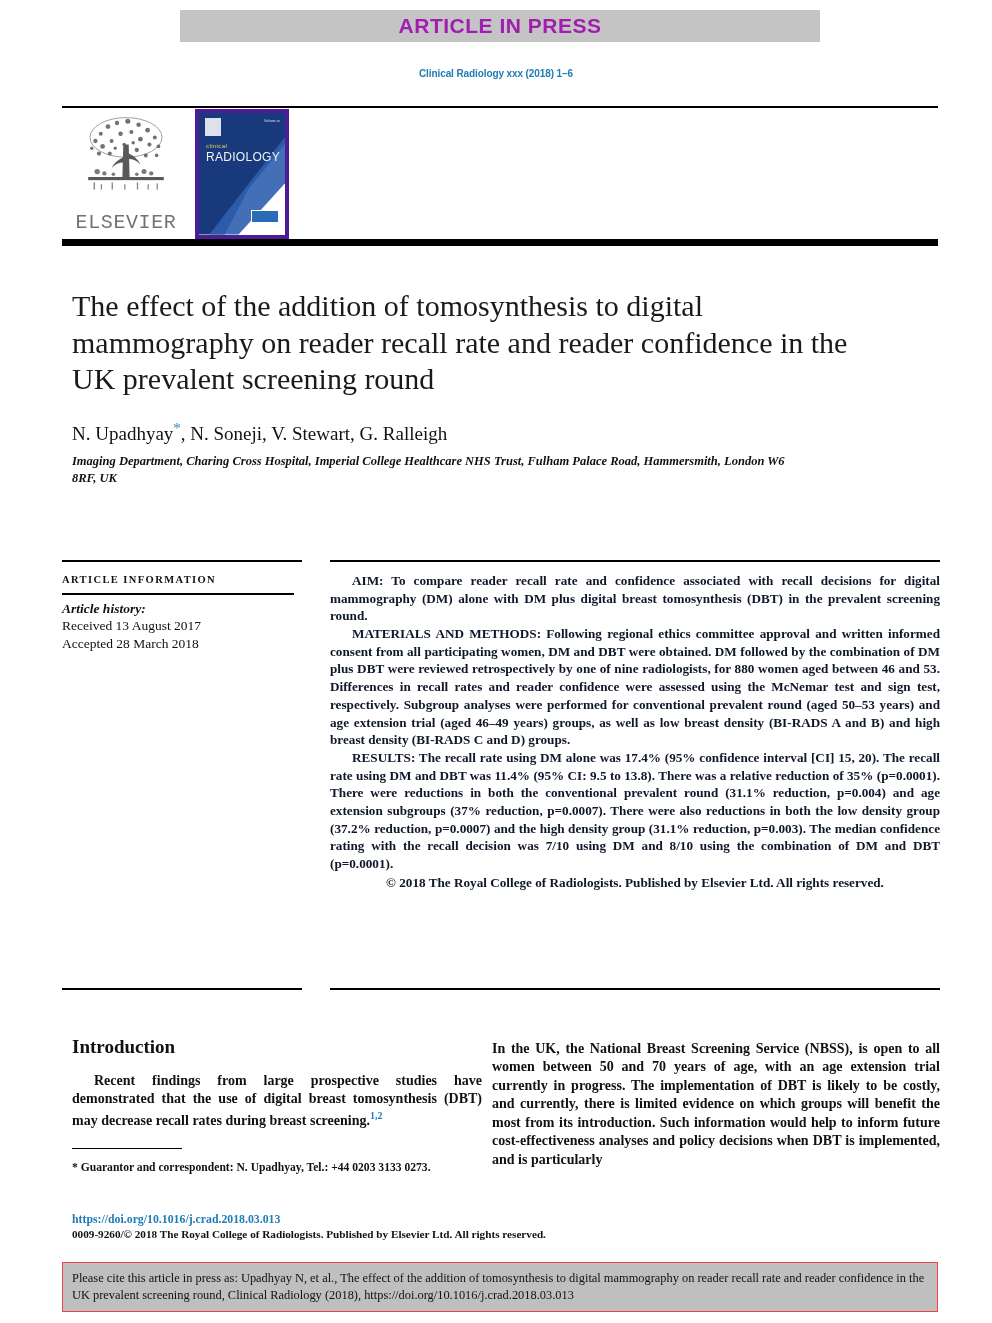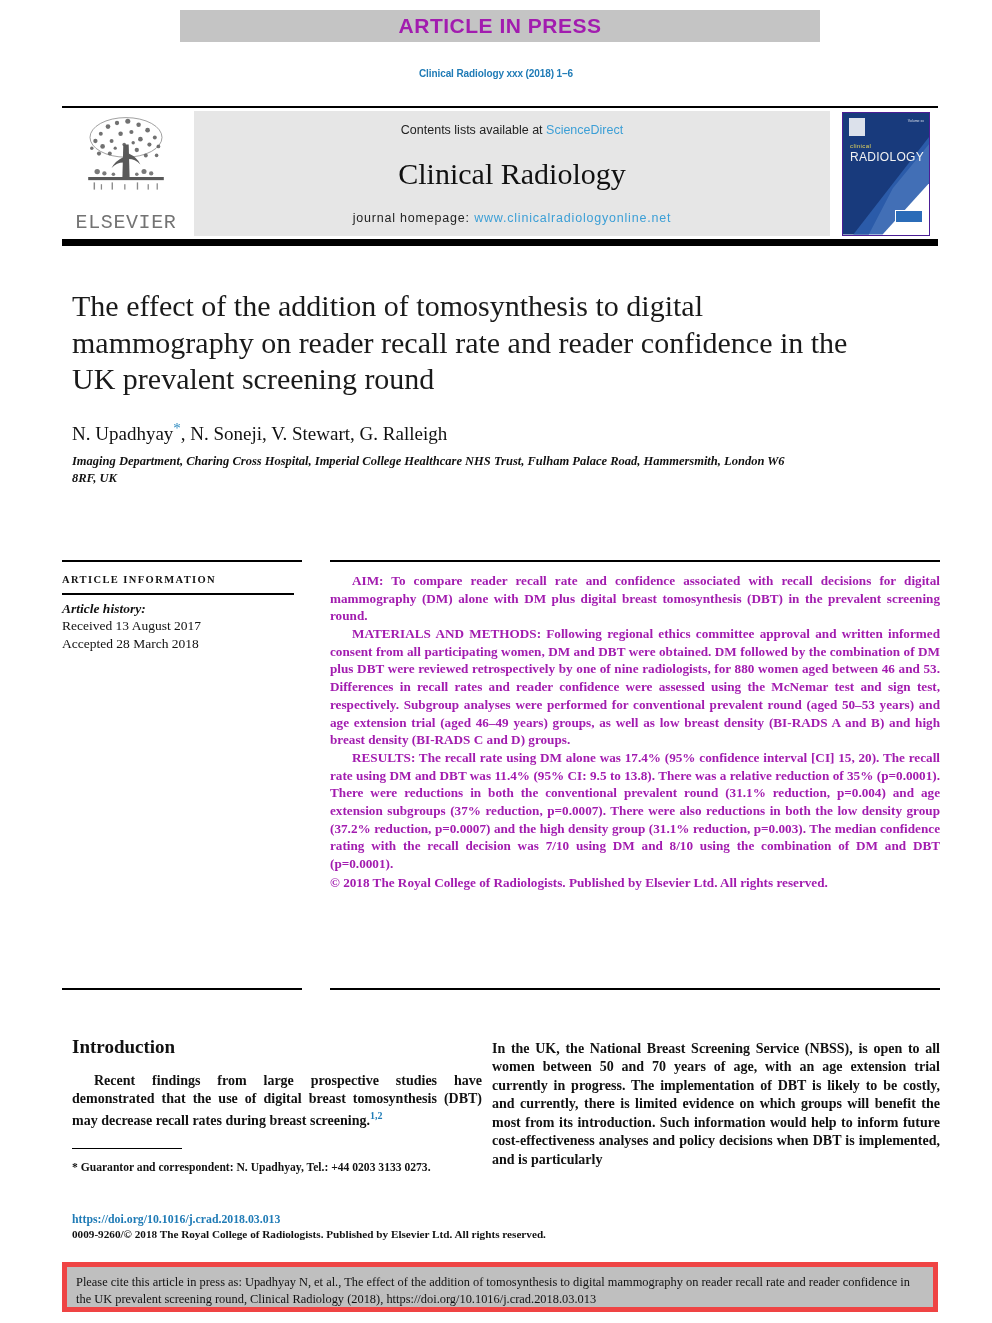--- a/index.html
+++ b/index.html
@@ -121,21 +121,21 @@
     width: 104px;
     flex: none;
     display: flex;
     align-items: center;
     justify-content: center;
     background: #fff;
   }
   .cover-thumb {
     width: 86px;
     height: 122px;
-    border: 1px solid #4c1d95;
+    border: 4px solid #4c1d95;
     background: #ffffff;
     position: relative;
     overflow: hidden;
   }
   .cover-wave {
     position: absolute;
     left: 0; top: 0; right: 0; bottom: 0;
     background: #183a7c;
     clip-path: polygon(0 0, 100% 0, 100% 26%, 58% 62%, 30% 100%, 0 100%);
   }
@@ -279,27 +279,27 @@
     width: 610px;
   }
   .abstract p {
     margin: 0;
     text-indent: 22px;
     text-align: justify;
     font-family: "Liberation Serif", serif;
     font-weight: bold;
     font-size: 13.2px;
     line-height: 1.34;
-    color: #a21caf;
+    color: #0f172a;
     -moz-hyphens: auto;
     hyphens: auto;
   }
   .abstract p.copyright {
     text-indent: 0;
-    text-align: left;
+    text-align: center;
     margin-top: 1px;
   }
 
   
   .col-left {
     position: absolute;
     left: 72px;
     top: 1036px;
     width: 410px;
   }
@@ -370,21 +370,21 @@
   }
 
   
   .cite-box {
     position: absolute;
     left: 62px;
     top: 1262px;
     width: 876px;
     height: 50px;
     background: #bfbfbf;
-    border: 5px solid #ef4444;
+    border: 1px solid #ef4444;
     box-sizing: border-box;
     padding: 7px 9px 0 9px;
   }
   .cite-text {
     font-family: "Liberation Serif", serif;
     font-size: 12.4px;
     line-height: 1.36;
     color: #111;
   }
 </style>
@@ -448,29 +448,20 @@
             <rect x="48" y="78" width="1.4" height="6"></rect>
           <rect x="62" y="76" width="1.5" height="8"></rect>
             <rect x="74" y="78" width="1.4" height="6"></rect>
           <rect x="84" y="77" width="1.4" height="7"></rect>
         </g>
       </g>
     </svg>
     <div class="elsevier-word">ELSEVIER</div>
   </div>
 
-  <div class="center-cell">
-    <div class="contents-line">
-      <span>Contents lists available at </span><span class="sd-link">ScienceDirect</span>
-    </div>
-    <div class="journal-title-big">Clinical Radiology</div>
-    <div class="homepage-line">
-      <span>journal homepage: </span><span class="hp-link">www.clinicalradiologyonline.net</span>
-    </div>
-  </div>
 
   <div class="cover-cell">
     <div class="cover-thumb">
       <div class="cover-wave"></div>
       <div class="cover-wave2"></div>
       <div class="cover-elsevier-mark"></div>
       <div class="cover-topright">Volume xx</div>
       <div class="cover-jtitle-small">clinical</div>
       <div class="cover-jtitle-big">RADIOLOGY</div>
       <div class="cover-badge"></div>

